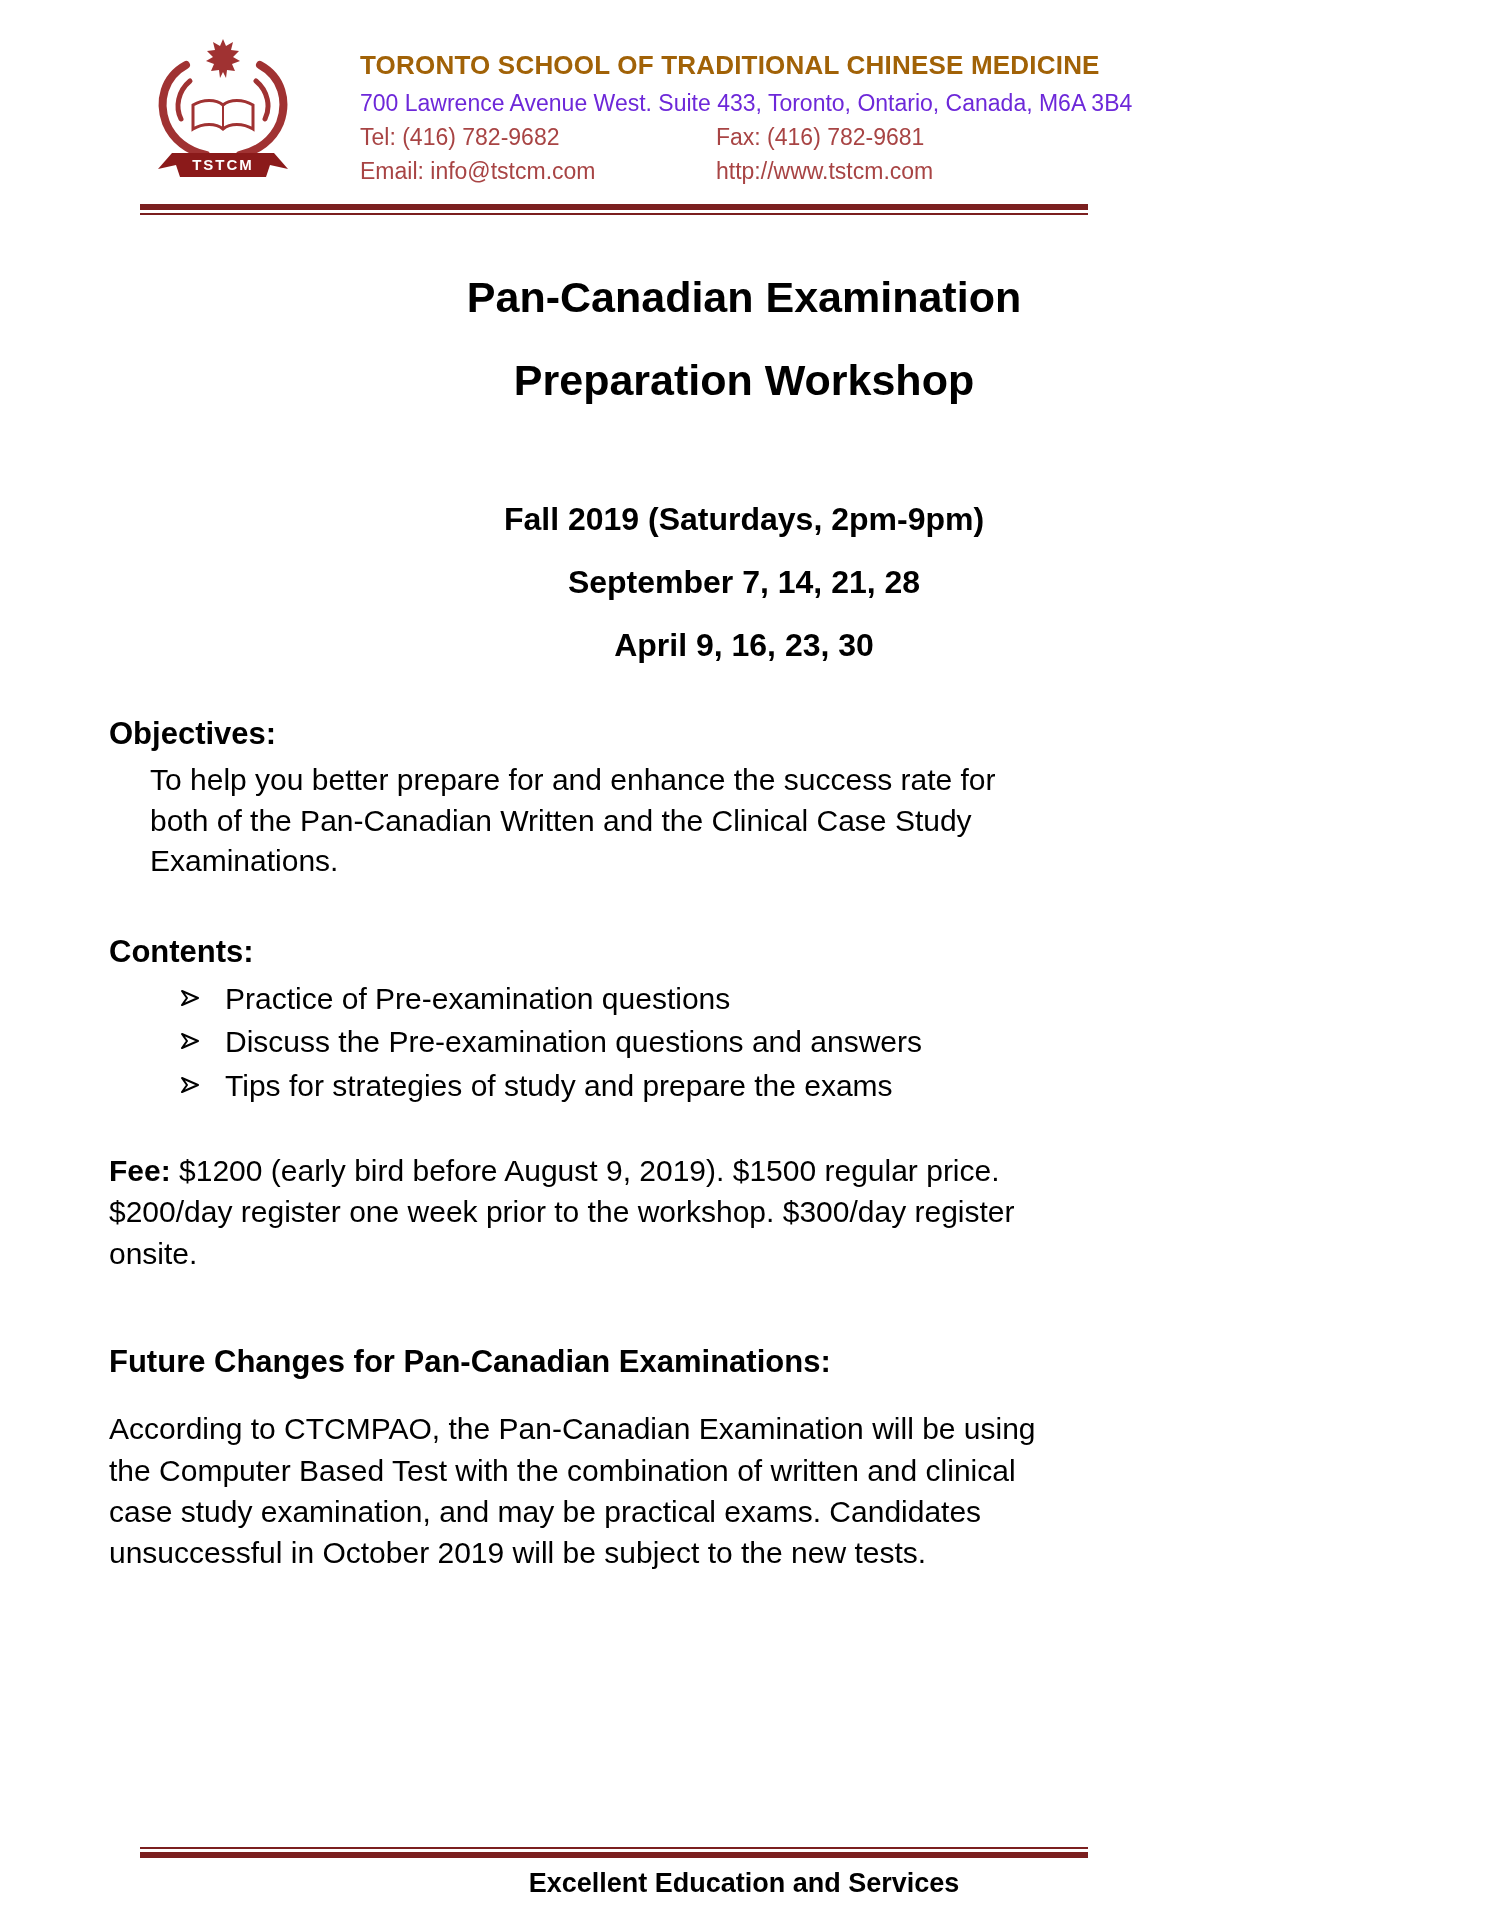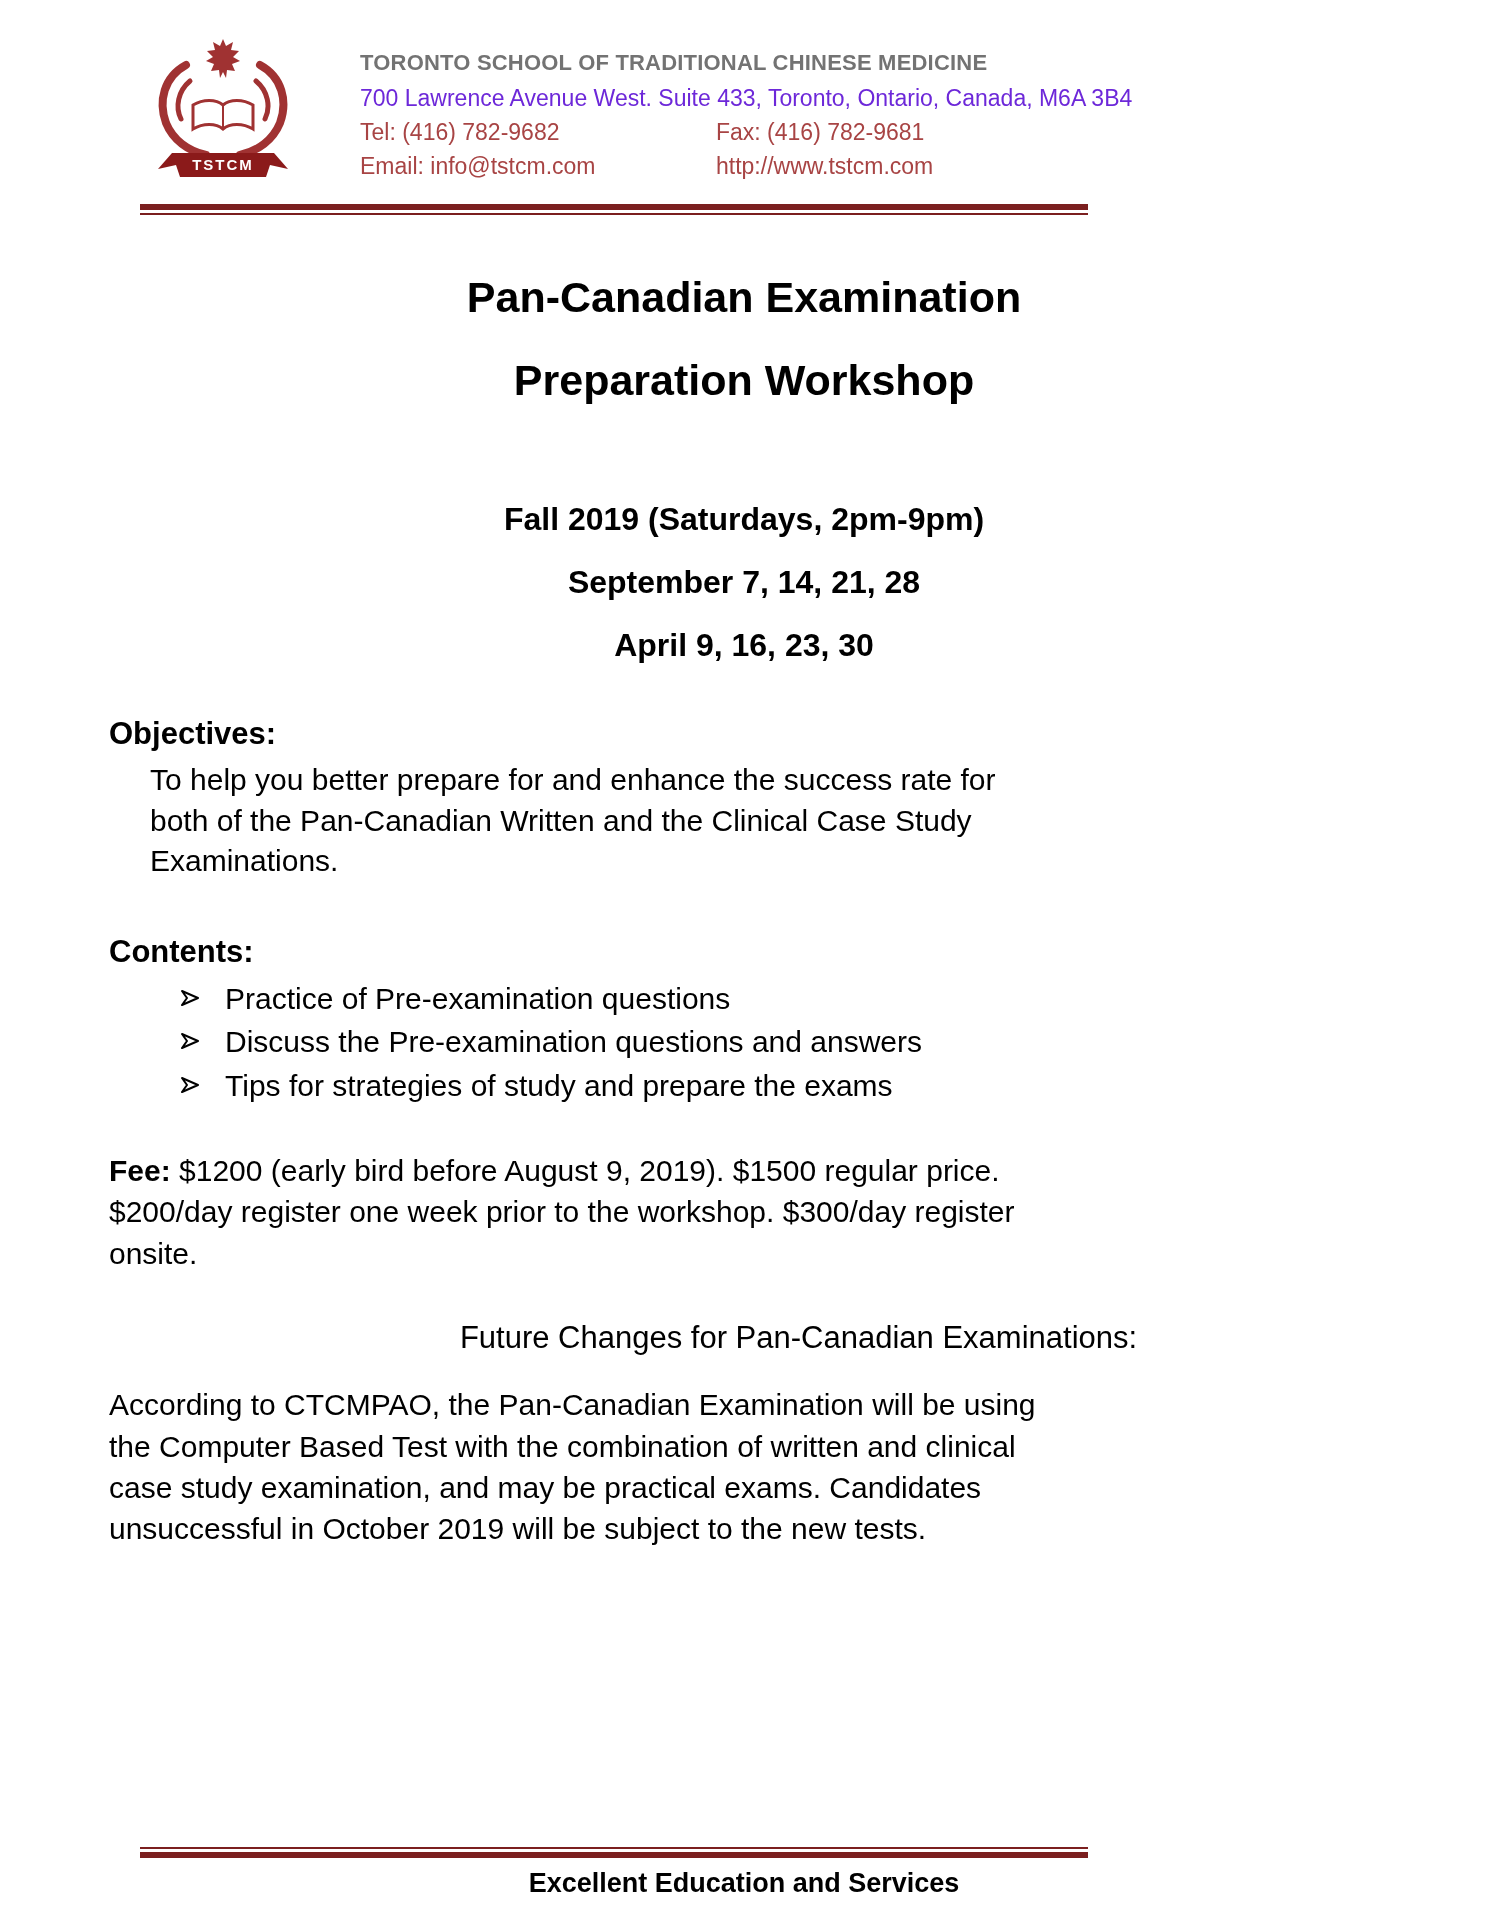--- a/index.html
+++ b/index.html
@@ -12,21 +12,21 @@
     color: #000000;
     display: flex;
     flex-direction: column;
     overflow: hidden;
   }
 
   
   .header { display: flex; padding: 36px 0 0 148px; }
   .logo-wrap { width: 150px; flex: 0 0 150px; margin-right: 62px; }
   .header-text { padding-top: 14px; }
-  .school-name { color: #737373; font-weight: bold; font-size: 22px; letter-spacing: 0.2px; }
+  .school-name { color: #a16207; font-weight: bold; font-size: 26px; letter-spacing: 0.2px; }
   .hdr-line { color: #6d28d9; font-size: 23px; margin-top: 9px; }
   .hdr-cols { display: flex; margin-top: 7px; }
   .hdr-col-left { width: 356px; color: #A84444; font-size: 23px; }
   .hdr-col-right { color: #A84444; font-size: 23px; }
   a.doc-link { color: #A84444; text-decoration: none; }
 
   .rule-top {
     margin: 12px 0 0 140px;
     width: 948px;
     height: 11px;
@@ -59,21 +59,21 @@
     display: flex;
     align-items: baseline;
     font-size: 30px;
     line-height: 1.25;
     margin-top: 6px;
   }
   .bullet-glyph { flex: 0 0 46px; display: inline-flex; align-items: center; }
   .bullet-glyph svg { display: block; }
   .fee-para { width: 910px; font-size: 30px; line-height: 1.38; margin-top: 46px; }
   .fee-label { font-weight: bold; }
-  .future-heading { font-weight: normal; font-size: 31px; margin-top: 46px; text-align: center; }
+  .future-heading { font-weight: bold; font-size: 31px; margin-top: 70px; }
   .future-para { width: 930px; font-size: 30px; line-height: 1.38; margin-top: 28px; }
 
   
   .footer { margin-top: auto; padding-bottom: 26px; }
   .rule-bottom {
     margin-left: 140px;
     width: 948px;
     height: 11px;
     border-top: 2px solid #7B1F1F;
     border-bottom: 6px solid #7B1F1F;

